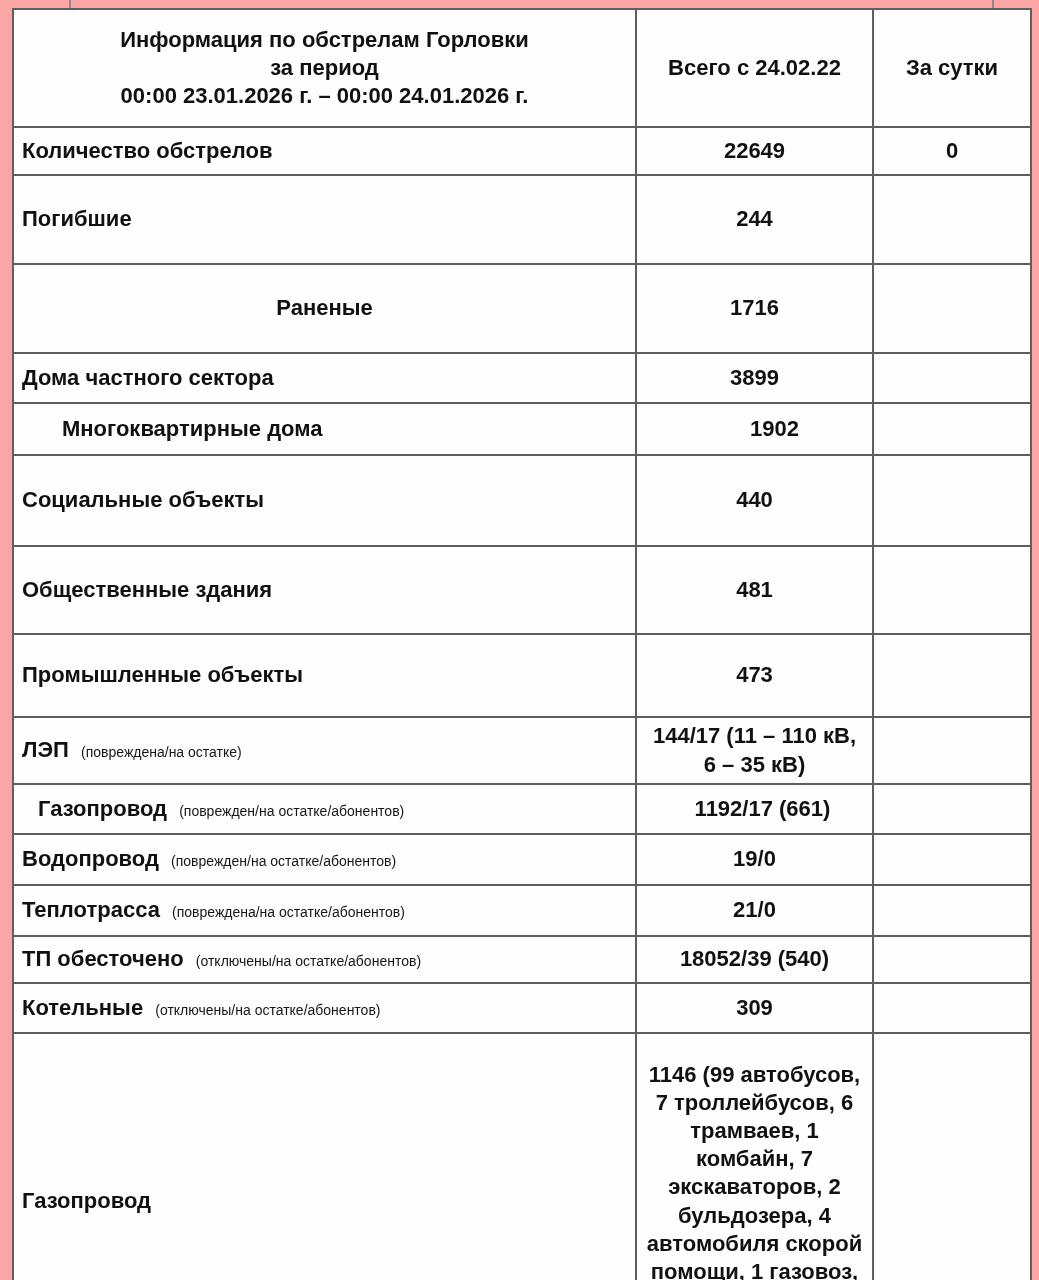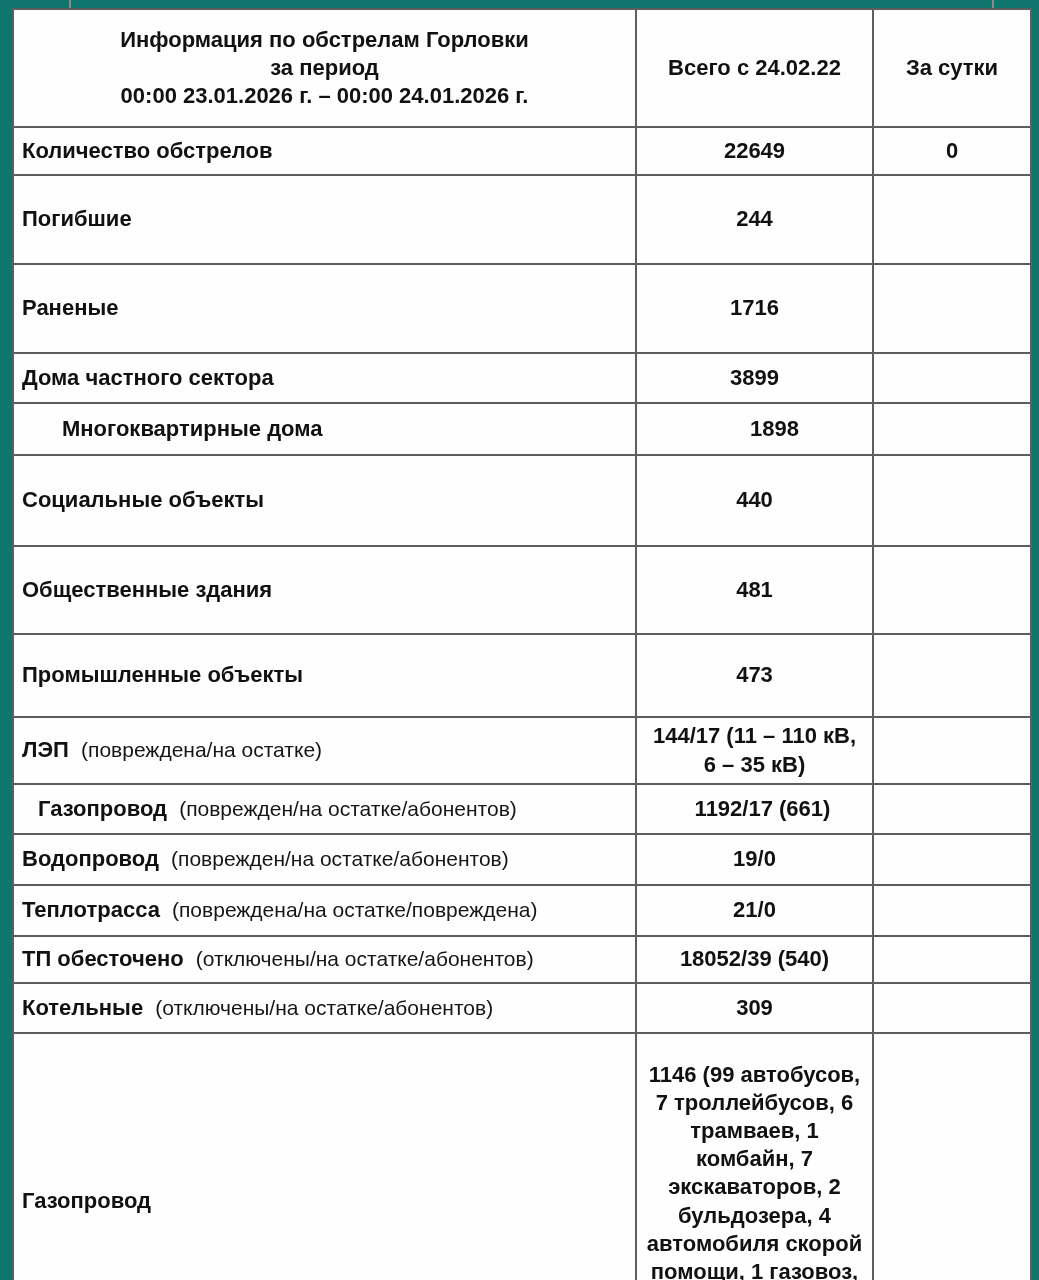--- a/index.html
+++ b/index.html
@@ -9,21 +9,21 @@
     width: 1039px;
     height: 1280px;
     font-family: "Liberation Sans", "DejaVu Sans", sans-serif;
     color: #111111;
     overflow: hidden;
   }
   .page {
     position: relative;
     width: 1039px;
     height: 1280px;
-    background: #0f766e;
+    background: #fca5a5;
   }
   
   .frag {
     position: absolute;
     top: 0;
     width: 2px;
     height: 9px;
     background: #8a8a8a;
   }
   .frag-left  { left: 69px; }
@@ -61,36 +61,36 @@
   thead th .title-line { font-weight: 600; }
 
   
   td.label-cell {
     text-align: left;
     padding-left: 11px;
     font-weight: 600;
   }
   td.label-cell .note {
     font-weight: 400;
-    font-size: 21px;
+    font-size: 14px;
     margin-left: 6px;
     color: #161616;
   }
   td.label-cell .note:empty { display: none; margin-left: 0; }
 
   td.value-cell, td.daily-cell {
     text-align: center;
     font-weight: 600;
     border-radius: 16px;
   }
 
   
   tbody tr:nth-child(1)  td { height: 38px;  }
   tbody tr:nth-child(2)  td { height: 79px; margin-left: 31px;  }
-  tbody tr:nth-child(3)  td { height: 79px;  }
+  tbody tr:nth-child(3)  td { height: 79px; text-align: center;  }
   tbody tr:nth-child(4)  td { height: 40px;  }
   tbody tr:nth-child(5)  td { height: 42px; padding-left: 48px;  }
   tbody tr:nth-child(6)  td { height: 81px;  }
   tbody tr:nth-child(7)  td { height: 78px;  }
   tbody tr:nth-child(8)  td { height: 73px;  }
   tbody tr:nth-child(9)  td { height: 57px;  }
   tbody tr:nth-child(10) td { height: 40px; padding-left: 24px;  }
   tbody tr:nth-child(11) td { height: 41px;  }
   tbody tr:nth-child(12) td { height: 41px;  }
   tbody tr:nth-child(13) td { height: 37px; margin-left: 36px;  }
@@ -157,21 +157,21 @@
       </td>
       <td class="value-cell">3899</td>
       <td class="daily-cell"></td>
     </tr>
 
     <tr>
       <td class="label-cell">
         <span class="lbl">Многоквартирные дома</span>
         
       </td>
-      <td class="value-cell">1898</td>
+      <td class="value-cell">1902</td>
       <td class="daily-cell"></td>
     </tr>
 
     <tr>
       <td class="label-cell">
         <span class="lbl">Социальные объекты</span>
         
       </td>
       <td class="value-cell">440</td>
       <td class="daily-cell"></td>
@@ -218,21 +218,21 @@
         <span class="lbl">Водопровод</span>
         <span class="note">(поврежден/на остатке/абонентов)</span>
       </td>
       <td class="value-cell">19/0</td>
       <td class="daily-cell"></td>
     </tr>
 
     <tr>
       <td class="label-cell">
         <span class="lbl">Теплотрасса</span>
-        <span class="note">(повреждена/на остатке/повреждена)</span>
+        <span class="note">(повреждена/на остатке/абонентов)</span>
       </td>
       <td class="value-cell">21/0</td>
       <td class="daily-cell"></td>
     </tr>
 
     <tr>
       <td class="label-cell">
         <span class="lbl">ТП обесточено</span>
         <span class="note">(отключены/на остатке/абонентов)</span>
       </td>

